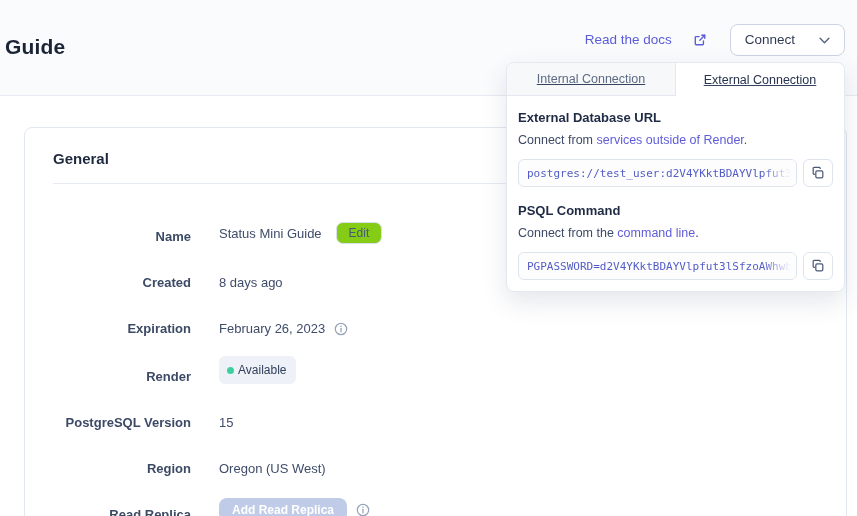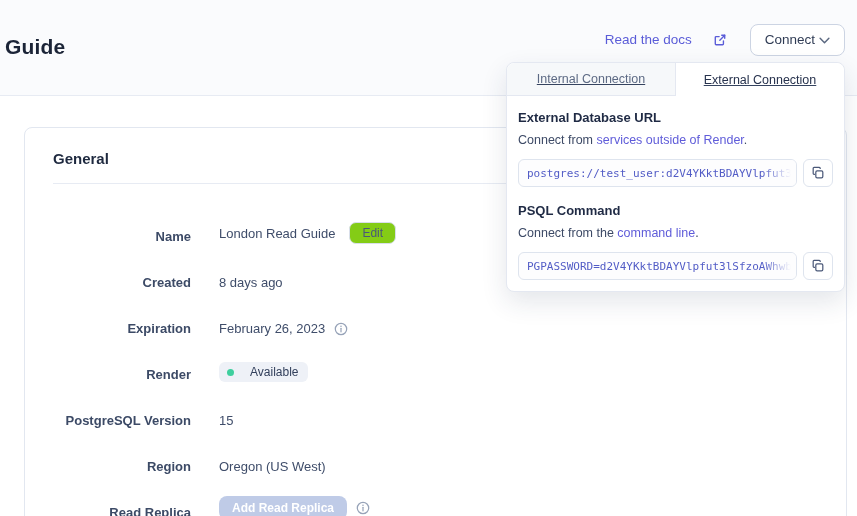--- a/index.html
+++ b/index.html
@@ -7,37 +7,37 @@
     font-family:"Liberation Sans", sans-serif; color:#35435f; }
 
   
   .header { position:absolute; left:0; top:0; width:857px; height:96px;
     background:#fafbfd; border-bottom:1px solid #e7ebf3; }
   .page-title { position:absolute; left:5px; top:35px; font-size:21px; font-weight:700;
     color:#1b2437; letter-spacing:.2px; }
   .header-actions { position:absolute; right:12px; top:23px; display:flex; align-items:center; gap:24px; }
   .docs-link { display:flex; align-items:center; gap:22px; color:#5a5cd8; font-size:13.5px;
     cursor:pointer; text-decoration:none; margin-top:9px; margin-bottom:9px; }
-  .connect-btn { display:flex; align-items:center; gap:4px; height:32px; padding:0 14px;
+  .connect-btn { display:flex; align-items:center; gap:24px; height:32px; padding:0 14px;
     background:#ffffff; border:1px solid #ccd4e3; border-radius:8px; font-size:13.5px;
     color:#2f3b54; cursor:pointer; }
   .connect-btn svg { margin-top:1px; }
 
   
   .card { position:absolute; left:24px; top:127px; width:823px; height:420px;
     background:#ffffff; border:1px solid #e2e7f0; border-radius:8px; }
   .card-title { padding:22px 28px 0 28px; font-size:15px; font-weight:700; color:#1e293f; }
   .card-divider { height:1px; background:#e7ebf3; margin:16px 28px 0 28px; }
   .rows { padding-top:34px; }
   .row { display:flex; align-items:flex-end; min-height:26px; margin:0 28px 20px 28px; }
   .row-label { flex:0 0 138px; text-align:right; font-size:13px; font-weight:700; color:#3c4a66; }
   .row-value { margin-left:28px; font-size:13px; color:#3f4d6a; display:flex; align-items:center; }
   .edit-btn { margin-left:14px; height:22px; padding:0 12px; background:#84cc16;
     border:1px solid #d9dfeb; border-radius:7px; font-size:12px; color:#4a5878; cursor:pointer; }
-  .status-badge { display:inline-flex; align-items:center; gap:16px; height:20px; padding:0 10px 0 8px;
+  .status-badge { display:inline-flex; align-items:center; gap:4px; height:28px; padding:0 10px 0 8px;
     background:#eef1f7; border-radius:6px; font-size:12px; color:#33405c; }
   .status-dot { width:7px; height:7px; border-radius:50%; background:#3ecf9e; }
   .disabled-btn { height:24px; padding:0 13px; background:#bfcbe7; border:none; border-radius:8px;
     font-size:12px; font-weight:700; color:#ffffff; cursor:not-allowed; display:inline-flex; align-items:center; }
   .info-icon { margin-left:9px; display:inline-flex; color:#97a3b8; }
 
   
   .popover { position:absolute; left:506px; top:62px; width:339px; height:230px;
     background:#ffffff; border:1px solid #e4e8f1; border-radius:8px;
     box-shadow:0 10px 26px rgba(35,48,84,.12); z-index:5; }
@@ -88,21 +88,21 @@
 
 <div class="card">
   <div class="card-title">General</div>
   <div class="card-divider"></div>
 
   <div class="rows">
 
     <div class="row">
       <div class="row-label">Name</div>
       <div class="row-value">
-        <span>London Read Guide</span>
+        <span>Status Mini Guide</span>
         <button class="edit-btn">Edit</button>
       </div>
     </div>
 
     <div class="row">
       <div class="row-label">Created</div>
       <div class="row-value">8 days ago</div>
     </div>
 
     <div class="row">

